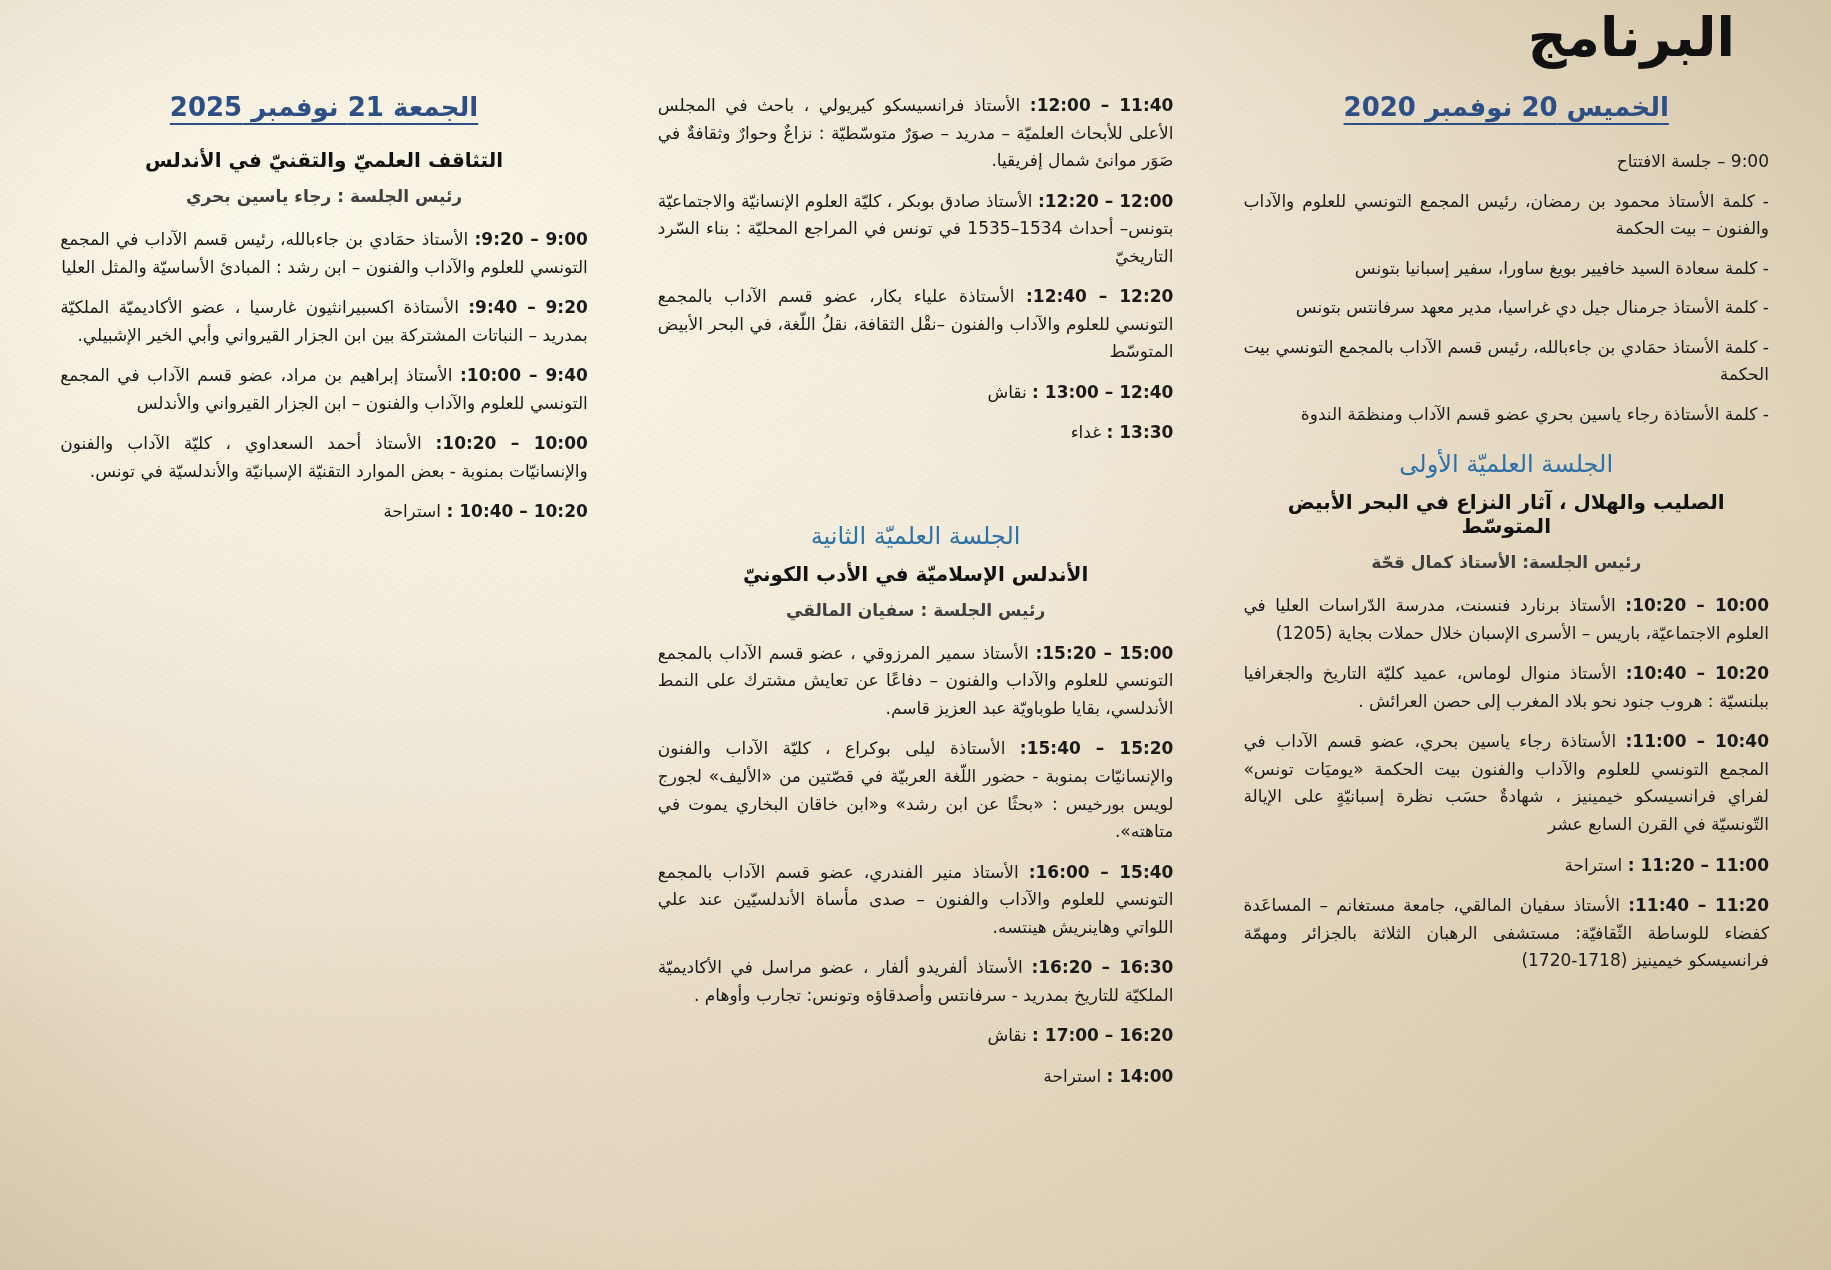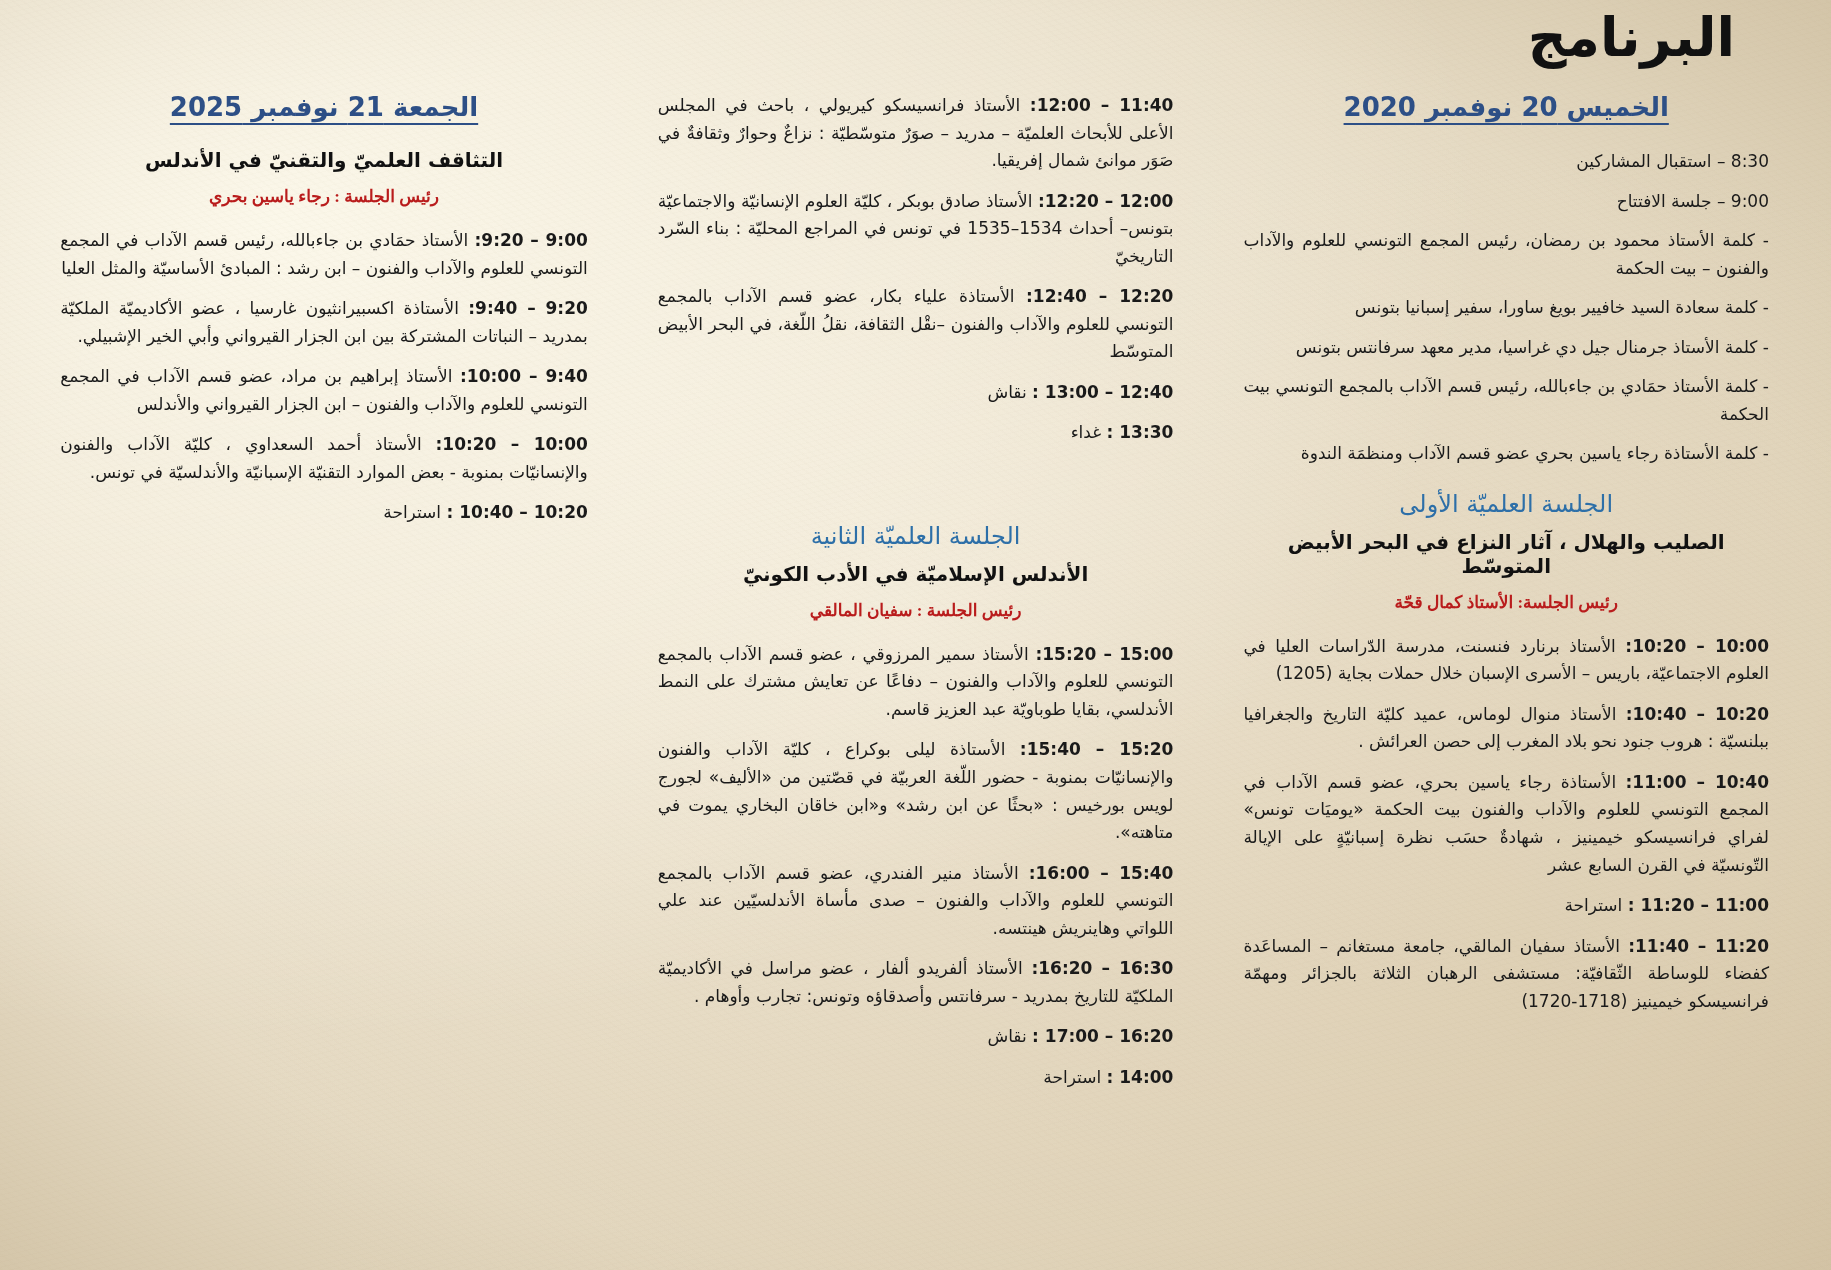--- a/index.html
+++ b/index.html
@@ -76,23 +76,22 @@
     text-align:center;
     font-size:20px;
     font-weight:bold;
     color:#111;
     margin:0 0 14px 0;
   }
   .session-chair{
     text-align:center;
     font-size:17px;
     font-weight:bold;
-    color:#b91c1c;
+    color:#404040;
     margin:0 0 20px 0;
-    font-family:Liberation Serif, serif;
   }
   .item{
     font-size:17px;
     line-height:1.62;
     text-align:justify;
     margin:0 0 13px 0;
   }
   .item .t{font-weight:bold;}
   .left-al{text-align:right;}
   .bullet-item{font-size:17px;line-height:1.62;text-align:justify;margin:0 0 12px 0;}
@@ -105,21 +104,20 @@
   <div class="paper-bg"></div>
   <div class="grain"></div>
 
   <div class="main-title">البرنامج</div>
 
   <div class="columns">
 
     <div class="col col-right">
       <div class="day-head">الخميس 20 نوفمبر 2020</div>
 
-      <div class="bullet-item right-al">8:30 – استقبال المشاركين</div>
       <div class="bullet-item right-al">9:00 – جلسة الافتتاح</div>
       <div class="bullet-item">- كلمة الأستاذ محمود بن رمضان، رئيس المجمع التونسي للعلوم والآداب والفنون – بيت الحكمة</div>
       <div class="bullet-item">- كلمة سعادة السيد خافيير بويغ ساورا، سفير إسبانيا بتونس</div>
       <div class="bullet-item">- كلمة الأستاذ جرمنال جيل دي غراسيا، مدير معهد سرفانتس بتونس</div>
       <div class="bullet-item">- كلمة الأستاذ حمَادي بن جاءبالله، رئيس قسم الآداب بالمجمع التونسي بيت الحكمة</div>
       <div class="bullet-item">- كلمة الأستاذة رجاء ياسين بحري عضو قسم الآداب ومنظمَة الندوة</div>
 
       <div class="session-title">الجلسة العلميّة الأولى</div>
       <div class="session-sub">الصليب والهلال ، آثار النزاع في البحر الأبيض المتوسّط</div>
       <div class="session-chair">رئيس الجلسة: الأستاذ كمال قحّة</div>

